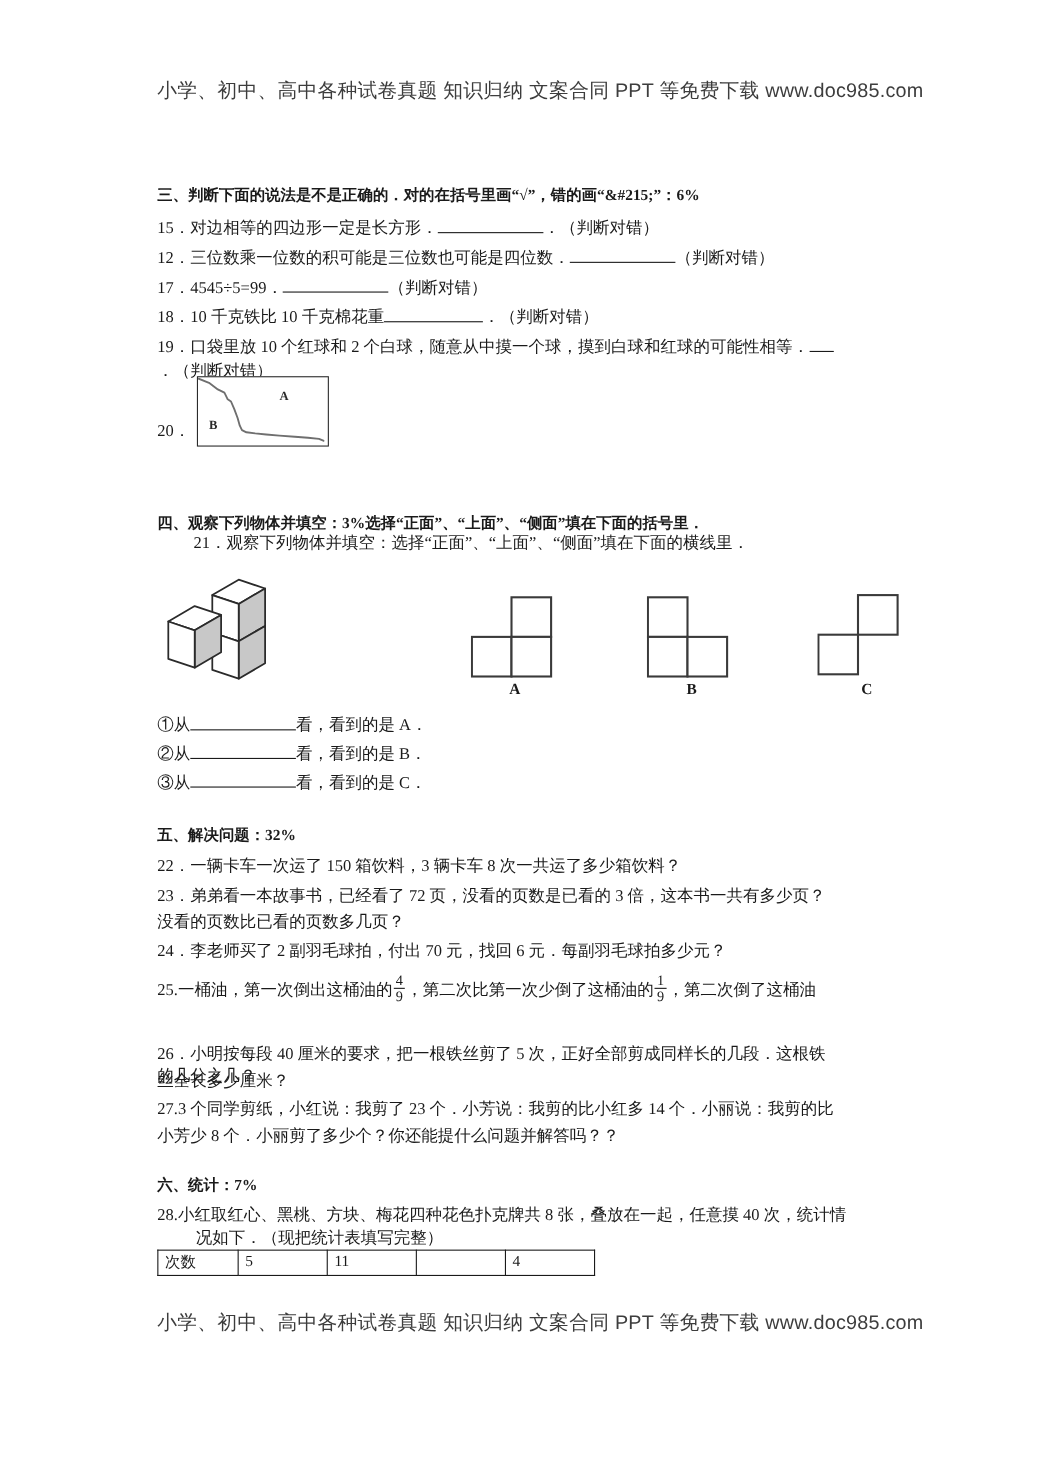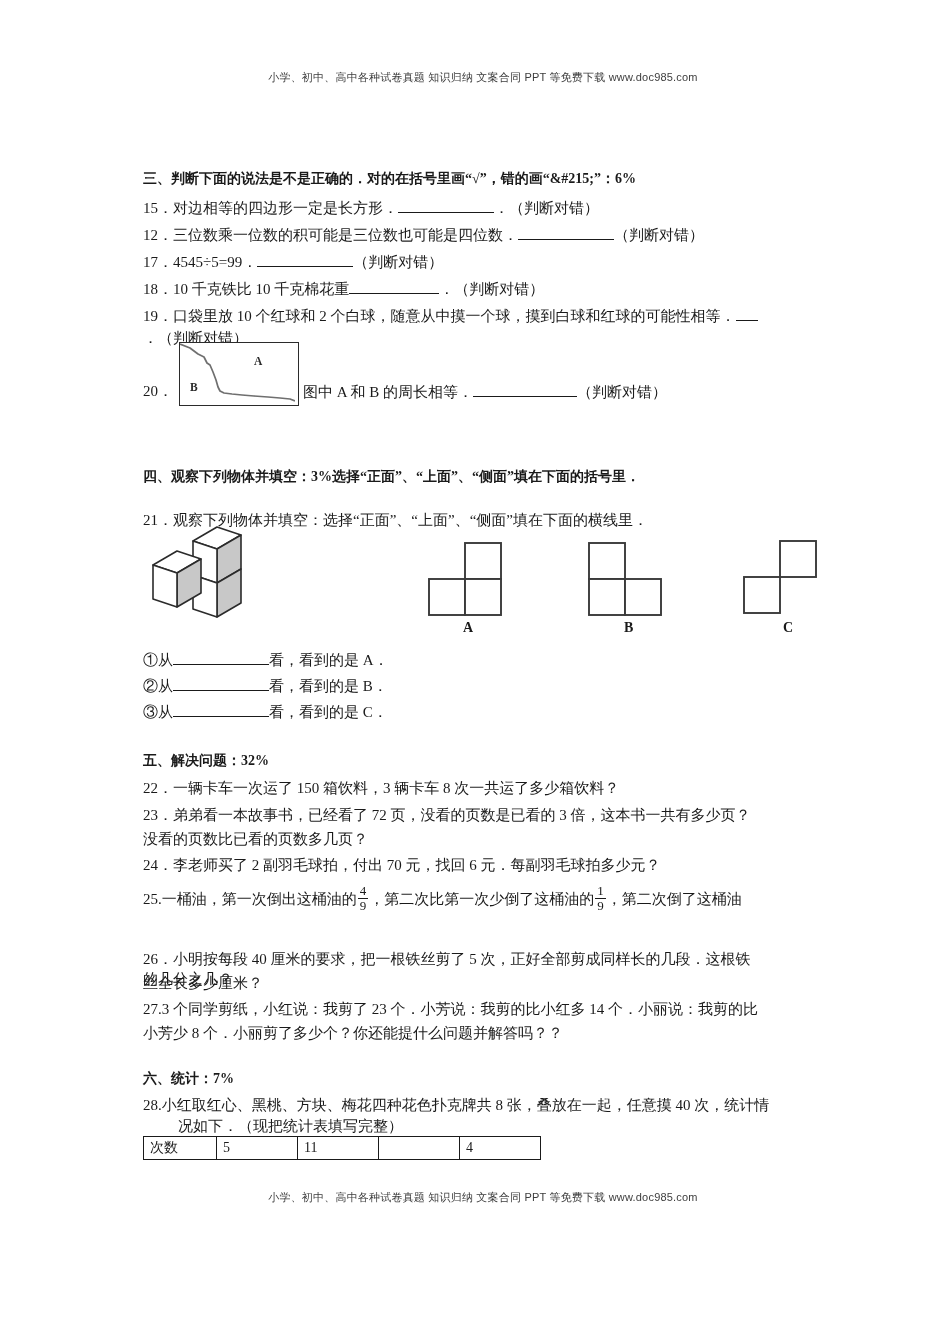--- a/index.html
+++ b/index.html
@@ -28,21 +28,21 @@
     width: 680px;
   }
 
   
   .watermark {
     position: absolute;
     left: 143px;
     width: 680px;
     text-align: center;
     font-family: "Liberation Sans", "DejaVu Sans", sans-serif;
-    font-size: 11px;
+    font-size: 18px;
     color: #3d3d3d;
     letter-spacing: 0.2px;
     white-space: nowrap;
   }
   .watermark-top { top: 70px; }
   .watermark-bottom { top: 1190px; }
 
   
   .sec-head {
     font-weight: bold;
@@ -214,26 +214,25 @@
       <span class="q20-num">20．</span>
 
       <div class="q20-fig">
         <svg width="115" height="59" viewBox="0 0 115 59" xmlns="http://www.w3.org/2000/svg">
           <path d="M0,1 L10,5 L18,11 L24,14 L27,20 L30,22 L33,29 L36,37 L38,44 L40,48 L44,50 L52,51 L62,52 L74,53 L88,54 L100,55 L110,56 L115,58" fill="none" stroke="#6f6f6f" stroke-width="1.7" stroke-linejoin="round"></path>
         </svg>
         <span class="q20-label q20-a">A</span>
         <span class="q20-label q20-b">B</span>
       </div>
 
-      <span class="q20-text"><span>图中 A 和 B 的周长相等．</span><span class="blank blank-fill"></span><span>（判断对错）</span></span>
     </div>
 
     <div class="blk sec-head" style="top:466px;">四、观察下列物体并填空：3%选择“正面”、“上面”、“侧面”填在下面的括号里．</div>
 
-    <div class="blk q" style="top:508px;">
+    <div class="blk q" style="top:482px;margin-left:33px;">
       <span class="num">21．</span><span>观察下列物体并填空：选择“正面”、“上面”、“侧面”填在下面的横线里．</span>
     </div>
 
     <div class="q21-figs">
 
       <svg class="solid" width="105" height="100" viewBox="0 0 105 100" xmlns="http://www.w3.org/2000/svg">
         <g stroke="#2b2b2b" stroke-width="1.6" stroke-linejoin="round">
 
           <polygon points="42,16 66,2 90,10 66,24" fill="#ffffff"></polygon>
 

